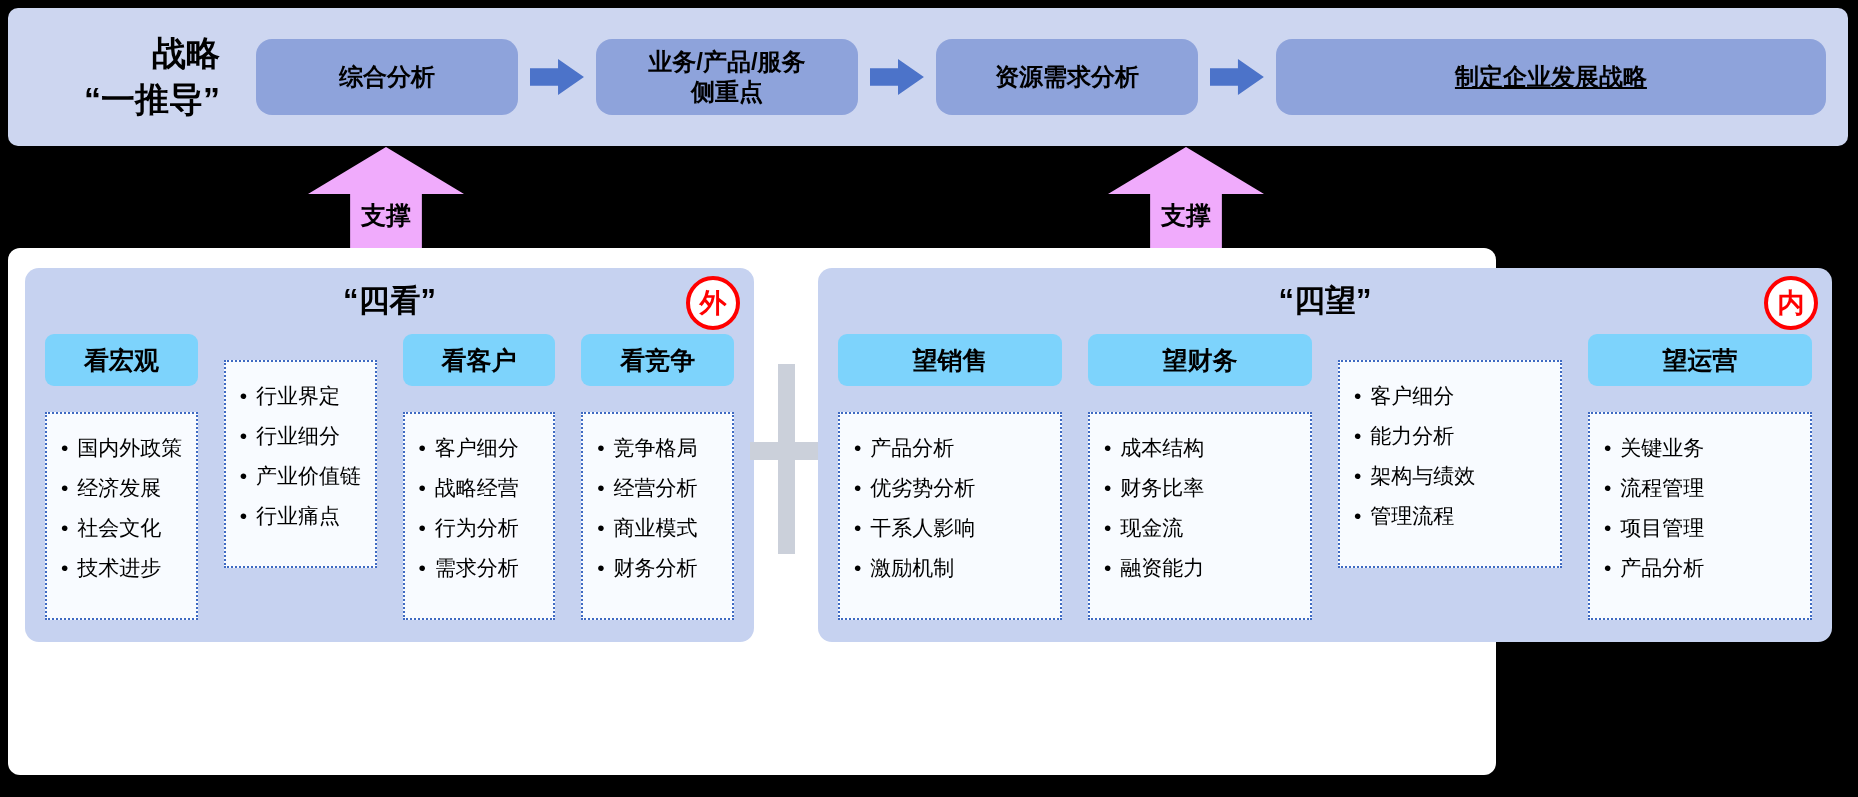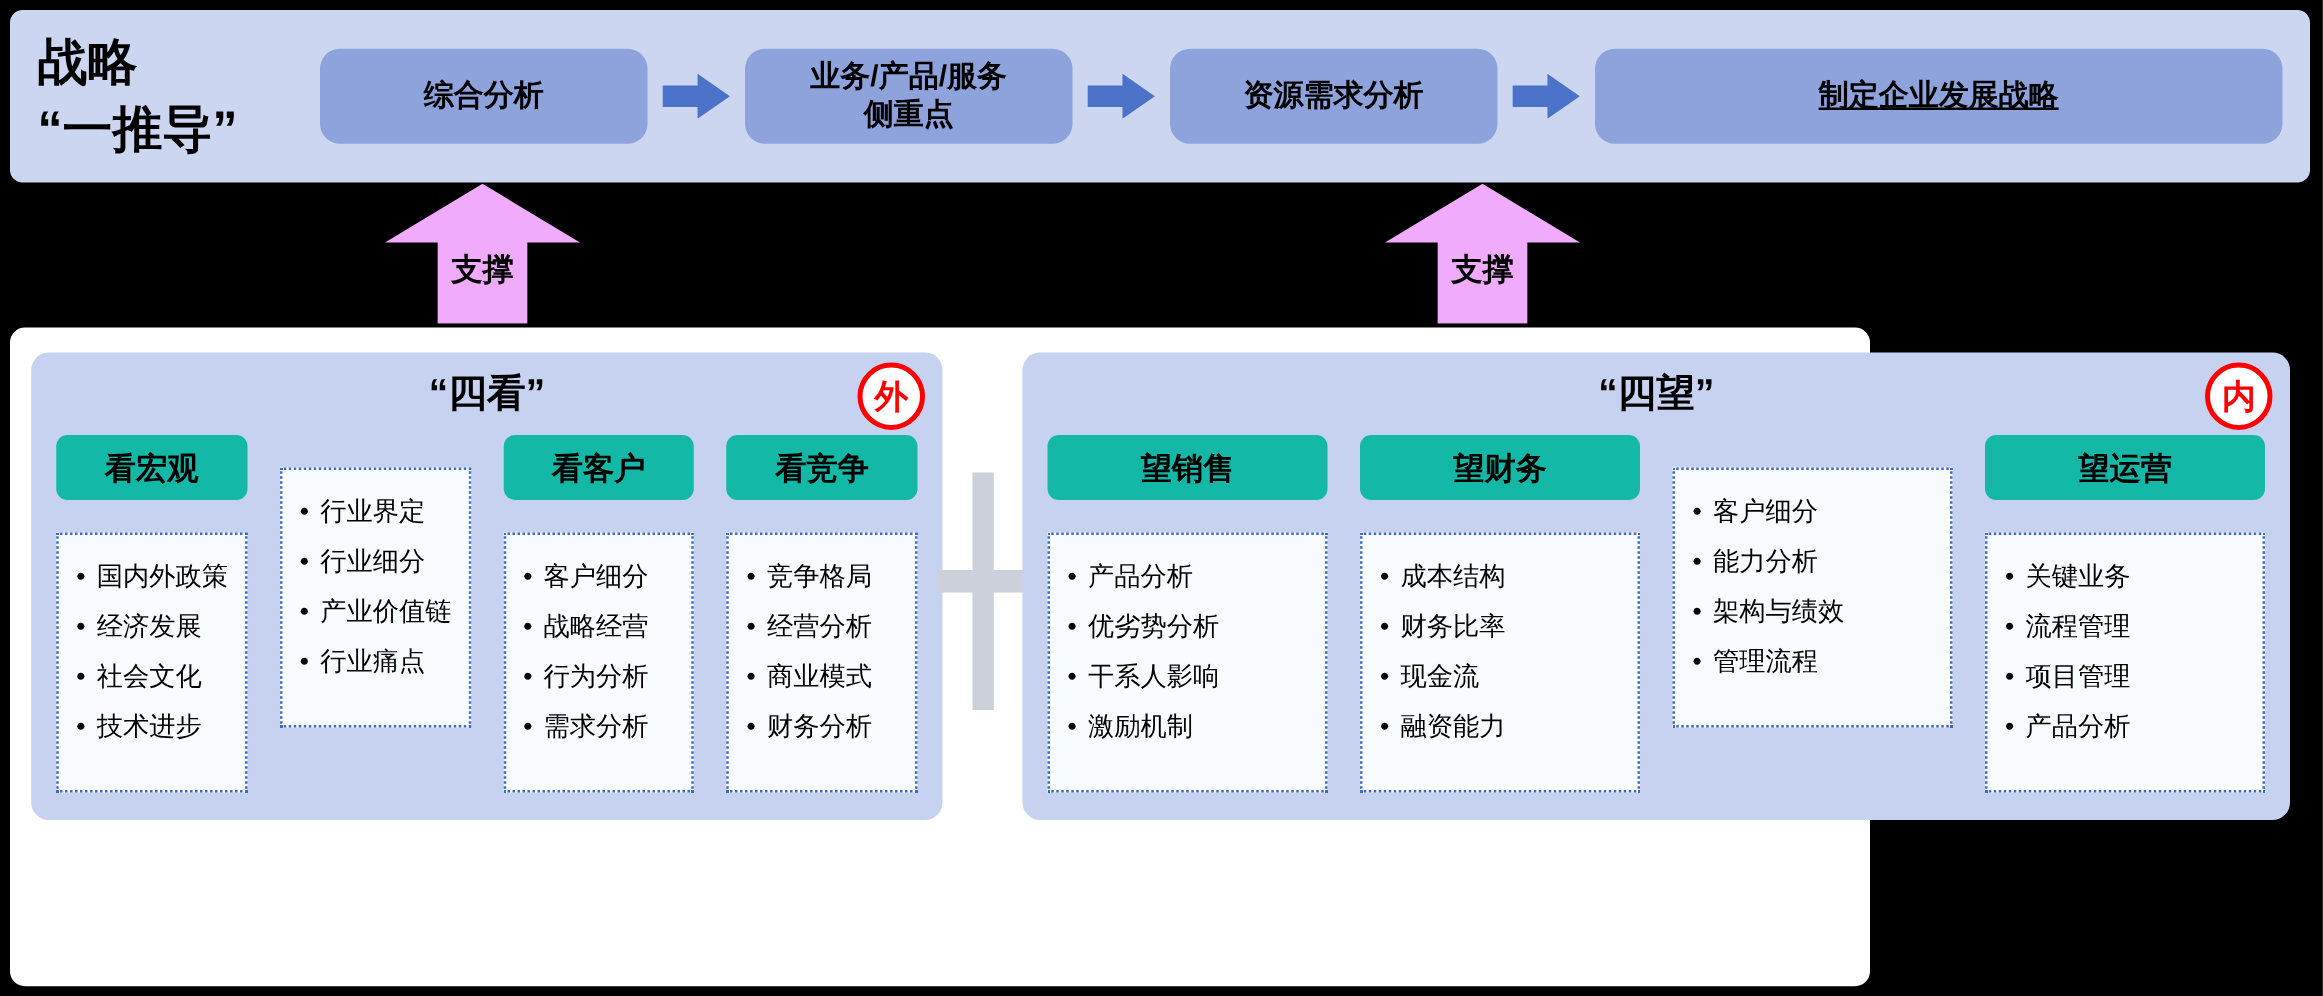--- a/index.html
+++ b/index.html
@@ -3,52 +3,52 @@
 <meta charset="utf-8">
 <style>
   html,body { margin:0; padding:0; background:#000; }
   body { font-family:"Liberation Sans","DejaVu Sans",sans-serif; color:#000; }
   .canvas { position:relative; width:1858px; height:797px; background:#000; overflow:hidden; }
 
   
   .top-box { position:absolute; left:8px; top:8px; width:1840px; height:138px;
              background:#CDD6F0; border-radius:10px; display:flex; align-items:center;
              padding:0 22px; box-sizing:border-box; }
-  .flow-title { width:190px; text-align:left; font-size:40px; font-weight:bold;
+  .flow-title { width:190px; text-align:right; font-size:34px; font-weight:bold;
                 line-height:1.35; white-space:pre-line; }
   .flow-steps { flex:1; display:flex; align-items:center; margin-left:10px;padding-left:26px; }
   .step-box { flex:1; height:76px; background:#8EA3DB; border-radius:16px;
               display:flex; align-items:center; justify-content:center; text-align:center;
               font-size:24px; font-weight:bold; white-space:pre-line; line-height:1.25; }
   .step-box.wide { flex:2.1;text-decoration:underline; }
   .flow-arrow { width:54px; height:36px; margin:0 12px; background:#4C73C9; flex:0 0 auto;
                 clip-path:polygon(0 26%, 52% 26%, 52% 0, 100% 50%, 52% 100%, 52% 74%, 0 74%); }
 
   
   .support-arrow { position:absolute; top:147px; width:156px; height:112px; background:#f0abfc;
                    clip-path:polygon(50% 0, 100% 42%, 73% 42%, 73% 100%, 27% 100%, 27% 42%, 0 42%); }
   .support-arrow .lbl { position:absolute; top:46%; left:0; width:100%; text-align:center;
                         font-size:25px; font-weight:bold; }
   #support-left { left:308px; }
   #support-right { left:1108px; }
 
   
-  .bottom-box { position:absolute; left:8px; top:262px; width:1488px; height:527px;
+  .bottom-box { position:absolute; left:8px; top:248px; width:1488px; height:527px;
                 background:#FFFFFF; border-radius:12px; }
   .panel { position:absolute; top:20px; height:374px; background:#C6D2F0; border-radius:14px;
            box-sizing:border-box; padding:10px 20px 0; }
   #panel-left { left:17px; width:729px; }
   #panel-right { left:810px; width:1014px; }
   .panel-title { text-align:center; font-size:31px; font-weight:bold; margin-top:2px; }
   .badge { position:absolute; top:8px; right:14px; width:54px; height:54px; box-sizing:border-box;
            border:4px solid #FF0000; border-radius:50%; background:#FFFFFF; color:#FF0000;
            font-size:27px; font-weight:bold; display:flex; align-items:center; justify-content:center; }
   .cols { display:flex; gap:26px; margin-top:12px; }
   .col { flex:1; display:flex; flex-direction:column; }
-  .col-header { height:52px; background:#14b8a6; border-radius:9px; display:flex;
+  .col-header { height:52px; background:#7dd3fc; border-radius:9px; display:flex;
                 align-items:center; justify-content:center; font-size:25px; font-weight:bold; }
   .col-body { margin-top:26px; border:2px dotted #3F6AC2; background:#F8FBFF; min-height:208px;
               padding:14px 8px 8px 14px; box-sizing:border-box; }
   .item { display:flex; font-size:21px; line-height:40px; }
   .bullet { margin-right:9px; }
 
   
   .plus-v { position:absolute; left:770px; top:116px; width:17px; height:190px; background:#CBD0DA; }
   .plus-h { position:absolute; left:742px; top:194px; width:73px; height:18px; background:#CBD0DA; }
 </style>

